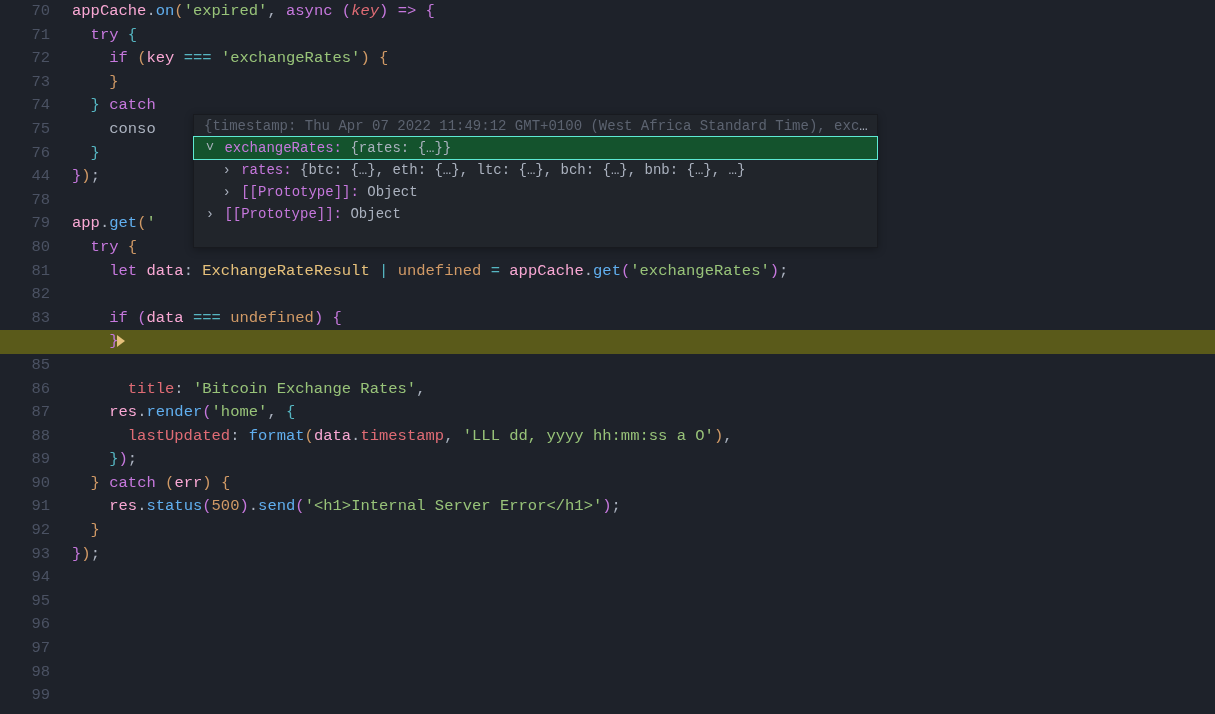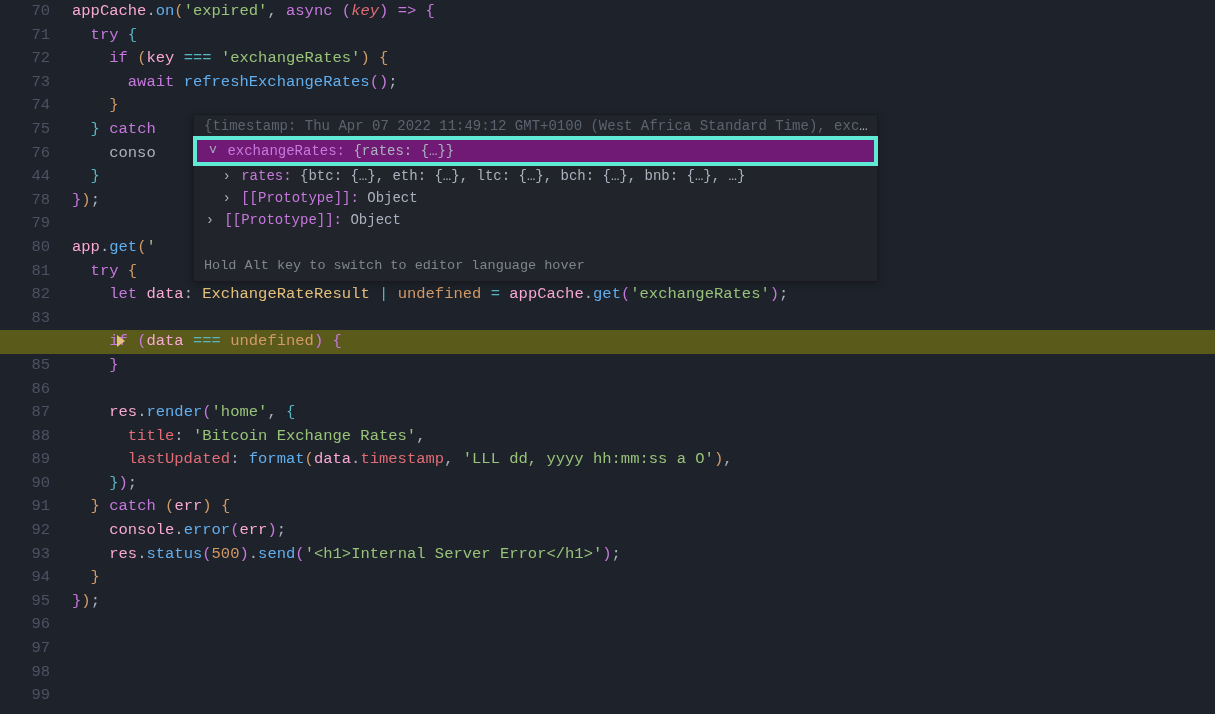--- a/index.html
+++ b/index.html
@@ -105,22 +105,22 @@
     box-shadow: 0 2px 8px rgba(0,0,0,.3);
   }
   .hover-row {
     padding: 0 6px 0 10px;
     white-space: pre;
     overflow: hidden;
     text-overflow: ellipsis;
     color: #abb2bf;
   }
   .hover-row.highlighted {
-    background: #701a75;
-    border: 4px solid #5eead4;
+    background: #14532d;
+    border: 1px solid #5eead4;
     margin: -1px;
     position: relative;
   }
   .hover-footer {
     color: #7f848e;
     padding: 2px 10px 4px;
     font-size: 13.5px;
   }
   .hover-key { color: #c678dd; }
   .hover-val { color: #abb2bf; }
@@ -181,48 +181,45 @@
     <div class="line">99</div>
   </div>
 
   <div class="code">
     <div class="highlight-line" style="top:330.4px"></div>
     <div class="current-exec-arrow" style="top:335px;left:45px"></div>
 
     <div class="line code-line"><span class="k-var">appCache</span><span class="k-punct">.</span><span class="k-func">on</span><span class="k-bracket-y">(</span><span class="k-string">'expired'</span><span class="k-punct">, </span><span class="k-keyword">async</span><span class="k-punct"> </span><span class="k-bracket-p">(</span><span class="k-param">key</span><span class="k-bracket-p">)</span><span class="k-punct"> </span><span class="k-keyword">=&gt;</span><span class="k-punct"> </span><span class="k-bracket-p">{</span></div>
     <div class="line code-line">  <span class="k-keyword">try</span><span class="k-punct"> </span><span class="k-bracket-b">{</span></div>
     <div class="line code-line">    <span class="k-keyword">if</span><span class="k-punct"> </span><span class="k-bracket-y">(</span><span class="k-var">key</span><span class="k-punct"> </span><span class="k-op">===</span><span class="k-punct"> </span><span class="k-string">'exchangeRates'</span><span class="k-bracket-y">)</span><span class="k-punct"> </span><span class="k-bracket-y">{</span></div>
-    <div class="line code-line">      <span class="k-keyword">await</span><span class="k-punct"> </span><span class="k-func">refreshExchangeRates</span><span class="k-bracket-p">()</span><span class="k-punct">;</span></div>
     <div class="line code-line">    <span class="k-bracket-y">}</span></div>
     <div class="line code-line">  <span class="k-bracket-b">}</span><span class="k-punct"> </span><span class="k-keyword">catch</span></div>
     <div class="line code-line">    <span class="k-identifier">conso</span></div>
     <div class="line code-line">  <span class="k-bracket-b">}</span></div>
     <div class="line code-line"><span class="k-bracket-p">}</span><span class="k-bracket-y">)</span><span class="k-punct">;</span></div>
     <div class="line code-line"></div>
     <div class="line code-line"><span class="k-var">app</span><span class="k-punct">.</span><span class="k-func">get</span><span class="k-bracket-y">(</span><span class="k-string">'</span></div>
     <div class="line code-line">  <span class="k-keyword">try</span><span class="k-punct"> </span><span class="k-bracket-y">{</span></div>
     <div class="line code-line">    <span class="k-keyword">let</span><span class="k-punct"> </span><span class="k-var">data</span><span class="k-punct">: </span><span class="k-type">ExchangeRateResult</span><span class="k-punct"> </span><span class="k-op">|</span><span class="k-punct"> </span><span class="k-const">undefined</span><span class="k-punct"> </span><span class="k-op">=</span><span class="k-punct"> </span><span class="k-var">appCache</span><span class="k-punct">.</span><span class="k-func">get</span><span class="k-bracket-p">(</span><span class="k-string">'exchangeRates'</span><span class="k-bracket-p">)</span><span class="k-punct">;</span></div>
     <div class="line code-line"></div>
     <div class="line code-line">    <span class="k-keyword">if</span><span class="k-punct"> </span><span class="k-bracket-p">(</span><span class="k-var">data</span><span class="k-punct"> </span><span class="k-op">===</span><span class="k-punct"> </span><span class="k-const">undefined</span><span class="k-bracket-p">)</span><span class="k-punct"> </span><span class="k-bracket-p">{</span></div>
     <div class="line code-line">    <span class="k-bracket-p">}</span></div>
     <div class="line code-line"></div>
+    <div class="line code-line">      <span class="k-prop">title</span><span class="k-punct">: </span><span class="k-string">'Bitcoin Exchange Rates'</span><span class="k-punct">,</span></div>
     <div class="line code-line">    <span class="k-var">res</span><span class="k-punct">.</span><span class="k-func">render</span><span class="k-bracket-p">(</span><span class="k-string">'home'</span><span class="k-punct">, </span><span class="k-bracket-b">{</span></div>
-    <div class="line code-line">      <span class="k-prop">title</span><span class="k-punct">: </span><span class="k-string">'Bitcoin Exchange Rates'</span><span class="k-punct">,</span></div>
     <div class="line code-line">      <span class="k-prop">lastUpdated</span><span class="k-punct">: </span><span class="k-func">format</span><span class="k-bracket-y">(</span><span class="k-var">data</span><span class="k-punct">.</span><span class="k-prop">timestamp</span><span class="k-punct">, </span><span class="k-string">'LLL dd, yyyy hh:mm:ss a O'</span><span class="k-bracket-y">)</span><span class="k-punct">,</span></div>
     <div class="line code-line">    <span class="k-bracket-b">}</span><span class="k-bracket-p">)</span><span class="k-punct">;</span></div>
     <div class="line code-line">  <span class="k-bracket-y">}</span><span class="k-punct"> </span><span class="k-keyword">catch</span><span class="k-punct"> </span><span class="k-bracket-y">(</span><span class="k-var">err</span><span class="k-bracket-y">)</span><span class="k-punct"> </span><span class="k-bracket-y">{</span></div>
-    <div class="line code-line">    <span class="k-var">console</span><span class="k-punct">.</span><span class="k-func">error</span><span class="k-bracket-p">(</span><span class="k-var">err</span><span class="k-bracket-p">)</span><span class="k-punct">;</span></div>
     <div class="line code-line">    <span class="k-var">res</span><span class="k-punct">.</span><span class="k-func">status</span><span class="k-bracket-p">(</span><span class="k-num">500</span><span class="k-bracket-p">)</span><span class="k-punct">.</span><span class="k-func">send</span><span class="k-bracket-p">(</span><span class="k-string">'&lt;h1&gt;Internal Server Error&lt;/h1&gt;'</span><span class="k-bracket-p">)</span><span class="k-punct">;</span></div>
     <div class="line code-line">  <span class="k-bracket-y">}</span></div>
     <div class="line code-line"><span class="k-bracket-p">}</span><span class="k-bracket-y">)</span><span class="k-punct">;</span></div>
     <div class="line code-line"></div>
   </div>
 </div>
 
 <div class="hover-widget">
   <div class="hover-row"><span class="hover-punc">{timestamp: Thu Apr 07 2022 11:49:12 GMT+0100 (West Africa Standard Time), exchan…</span></div>
   <div class="hover-row highlighted"><span class="arrow">˅</span> <span class="hover-key">exchangeRates:</span> <span class="hover-val">{rates: {…}}</span></div>
   <div class="hover-row">  <span class="arrow">›</span> <span class="hover-key">rates:</span> <span class="hover-val">{btc: {…}, eth: {…}, ltc: {…}, bch: {…}, bnb: {…}, …}</span></div>
   <div class="hover-row">  <span class="arrow">›</span> <span class="hover-key">[[Prototype]]:</span> <span class="hover-val">Object</span></div>
   <div class="hover-row"><span class="arrow">›</span> <span class="hover-key">[[Prototype]]:</span> <span class="hover-val">Object</span></div>
   <div class="hover-row"> </div>
-  <div class="hover-footer">Hold Alt key to switch to editor language hover</div>
 </div>
 
 </body></html>

